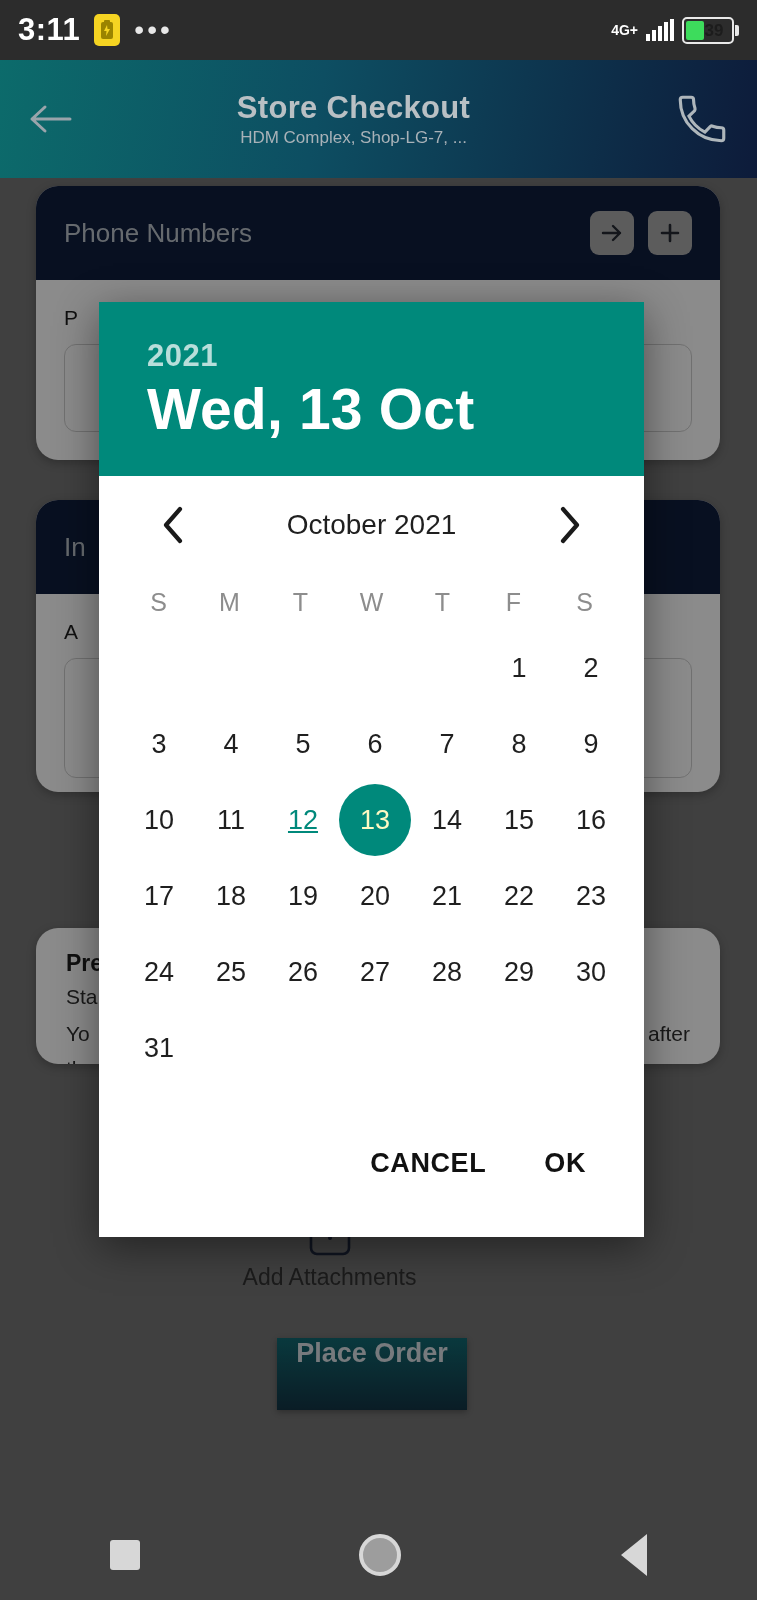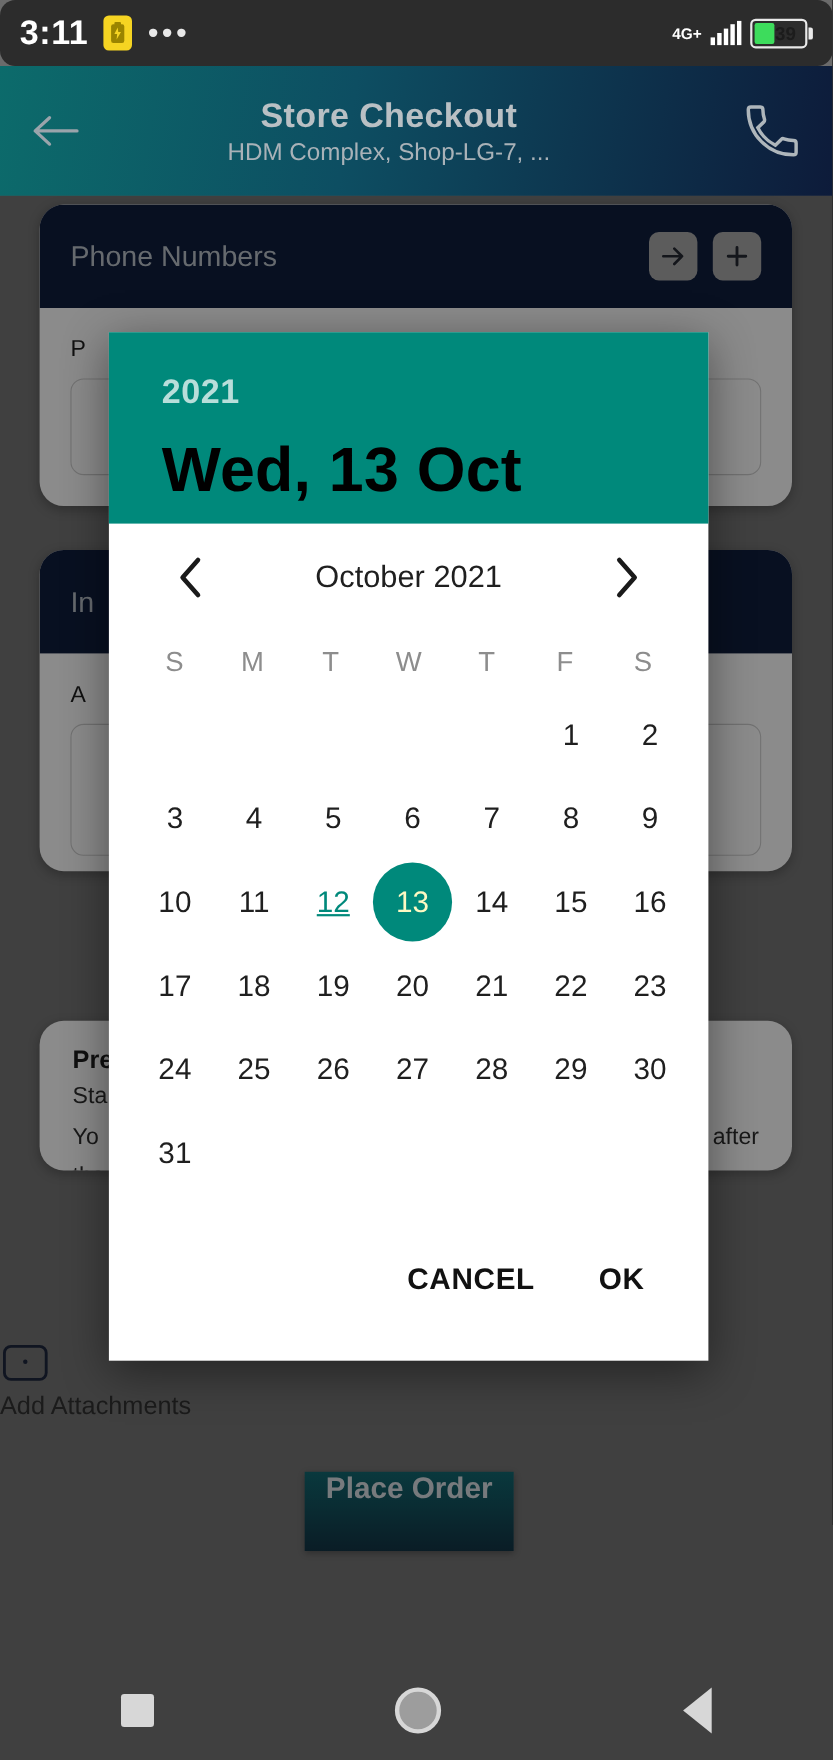--- a/index.html
+++ b/index.html
@@ -13,21 +13,20 @@
     background:#6b6b6b;
   }
 
   
   .statusbar {
     position:absolute; left:0; top:0; width:757px; height:60px;
     background:#2c2c2c;
     display:flex; align-items:center;
     padding:0 18px;
     color:#ffffff;
-    border-radius:14px;
   }
   .sb-time { font-size:31px; font-weight:bold; letter-spacing:0.5px; }
   .sb-saver {
     width:26px; height:32px; margin-left:14px;
     background:#f5d422; border-radius:5px;
     display:flex; align-items:center; justify-content:center;
   }
   .sb-saver svg { display:block; }
   .sb-dots { margin-left:14px; font-size:28px; letter-spacing:3px; line-height:12px; color:#e8e8e8; }
   .sb-right { margin-left:auto; display:flex; align-items:center; gap:8px; }
@@ -52,21 +51,21 @@
   .appbar {
     position:absolute; left:0; top:60px; width:757px; height:118px;
     background:linear-gradient(100deg,#0c6b6b 0%, #0d4e62 42%, #0d1b3a 100%);
     display:flex; align-items:center;
   }
   .appbar-back { width:100px; display:flex; justify-content:center; align-items:center; }
   .appbar-titles { flex:1; text-align:center; margin-left:-40px; }
   .appbar-title {
     font-size:31px; font-weight:bold; color:#b9c0c4; letter-spacing:0.3px;
   }
-  .appbar-sub { font-size:22px; color:#a9b2b8; margin-top:2px; }
+  .appbar-sub { font-size:17px; color:#a9b2b8; margin-top:2px; }
   .appbar-call { width:110px; display:flex; justify-content:center; align-items:center; }
 
   
   .scrim {
     position:absolute; left:0; top:178px; width:757px; height:1422px;
     background:rgba(0,0,0,0.40);
     z-index:5; pointer-events:none;
   }
 
   
@@ -99,21 +98,21 @@
 
   .card1 { left:36px; top:8px; width:684px; height:274px; }
   .card2 { left:36px; top:322px; width:684px; height:292px; }
   .card3 { left:36px; top:750px; width:684px; height:136px; padding:22px 30px; }
   .card3 .p-title { font-size:23px; font-weight:bold; color:#1c1c1c; }
   .card3 .p-line { font-size:21px; color:#2b2b2b; margin-top:8px; }
   .card3 .p-line2 { font-size:21px; color:#2b2b2b; margin-top:10px; line-height:30px; }
 
   .attach {
     position:absolute; left:0; top:1040px; width:659px;
-    display:flex; flex-direction:column; align-items:flex-start; gap:6px;
+    display:flex; flex-direction:column; align-items:center; gap:6px;
   }
   .attach-label { font-size:23px; color:#2e2e2e; }
 
   .placeorder {
     position:absolute; left:277px; top:1160px; width:190px; height:72px;
     background:linear-gradient(180deg,#105f67 0%, #12303f 100%);
     display:flex; align-items:flex-start; justify-content:center;
     box-shadow:0 2px 6px rgba(0,0,0,0.3);
   }
   .placeorder span { font-size:27px; font-weight:bold; color:#c6ccd0; }
@@ -146,22 +145,22 @@
   .dlg-head {
     background:#00897b;
     height:174px;
     padding:36px 48px 0 48px;
   }
   .dlg-year {
     font-size:31px; font-weight:bold; color:rgba(255,255,255,0.72);
     letter-spacing:0.5px;
   }
   .dlg-date {
-    font-size:57px; font-weight:bold; color:#000000;
-    margin-top:20px; letter-spacing:0.2px;
+    font-size:57px; font-weight:bold; color:#ffffff;
+    margin-top:2px; letter-spacing:0.2px;
   }
   .dlg-body { flex:1; padding:0 24px; position:relative; }
 
   .cal-nav {
     height:98px; display:flex; align-items:center; justify-content:space-between;
     padding:0 22px;
   }
   .cal-arrow {
     width:56px; height:56px; display:flex; align-items:center; justify-content:center;
     cursor:pointer;

